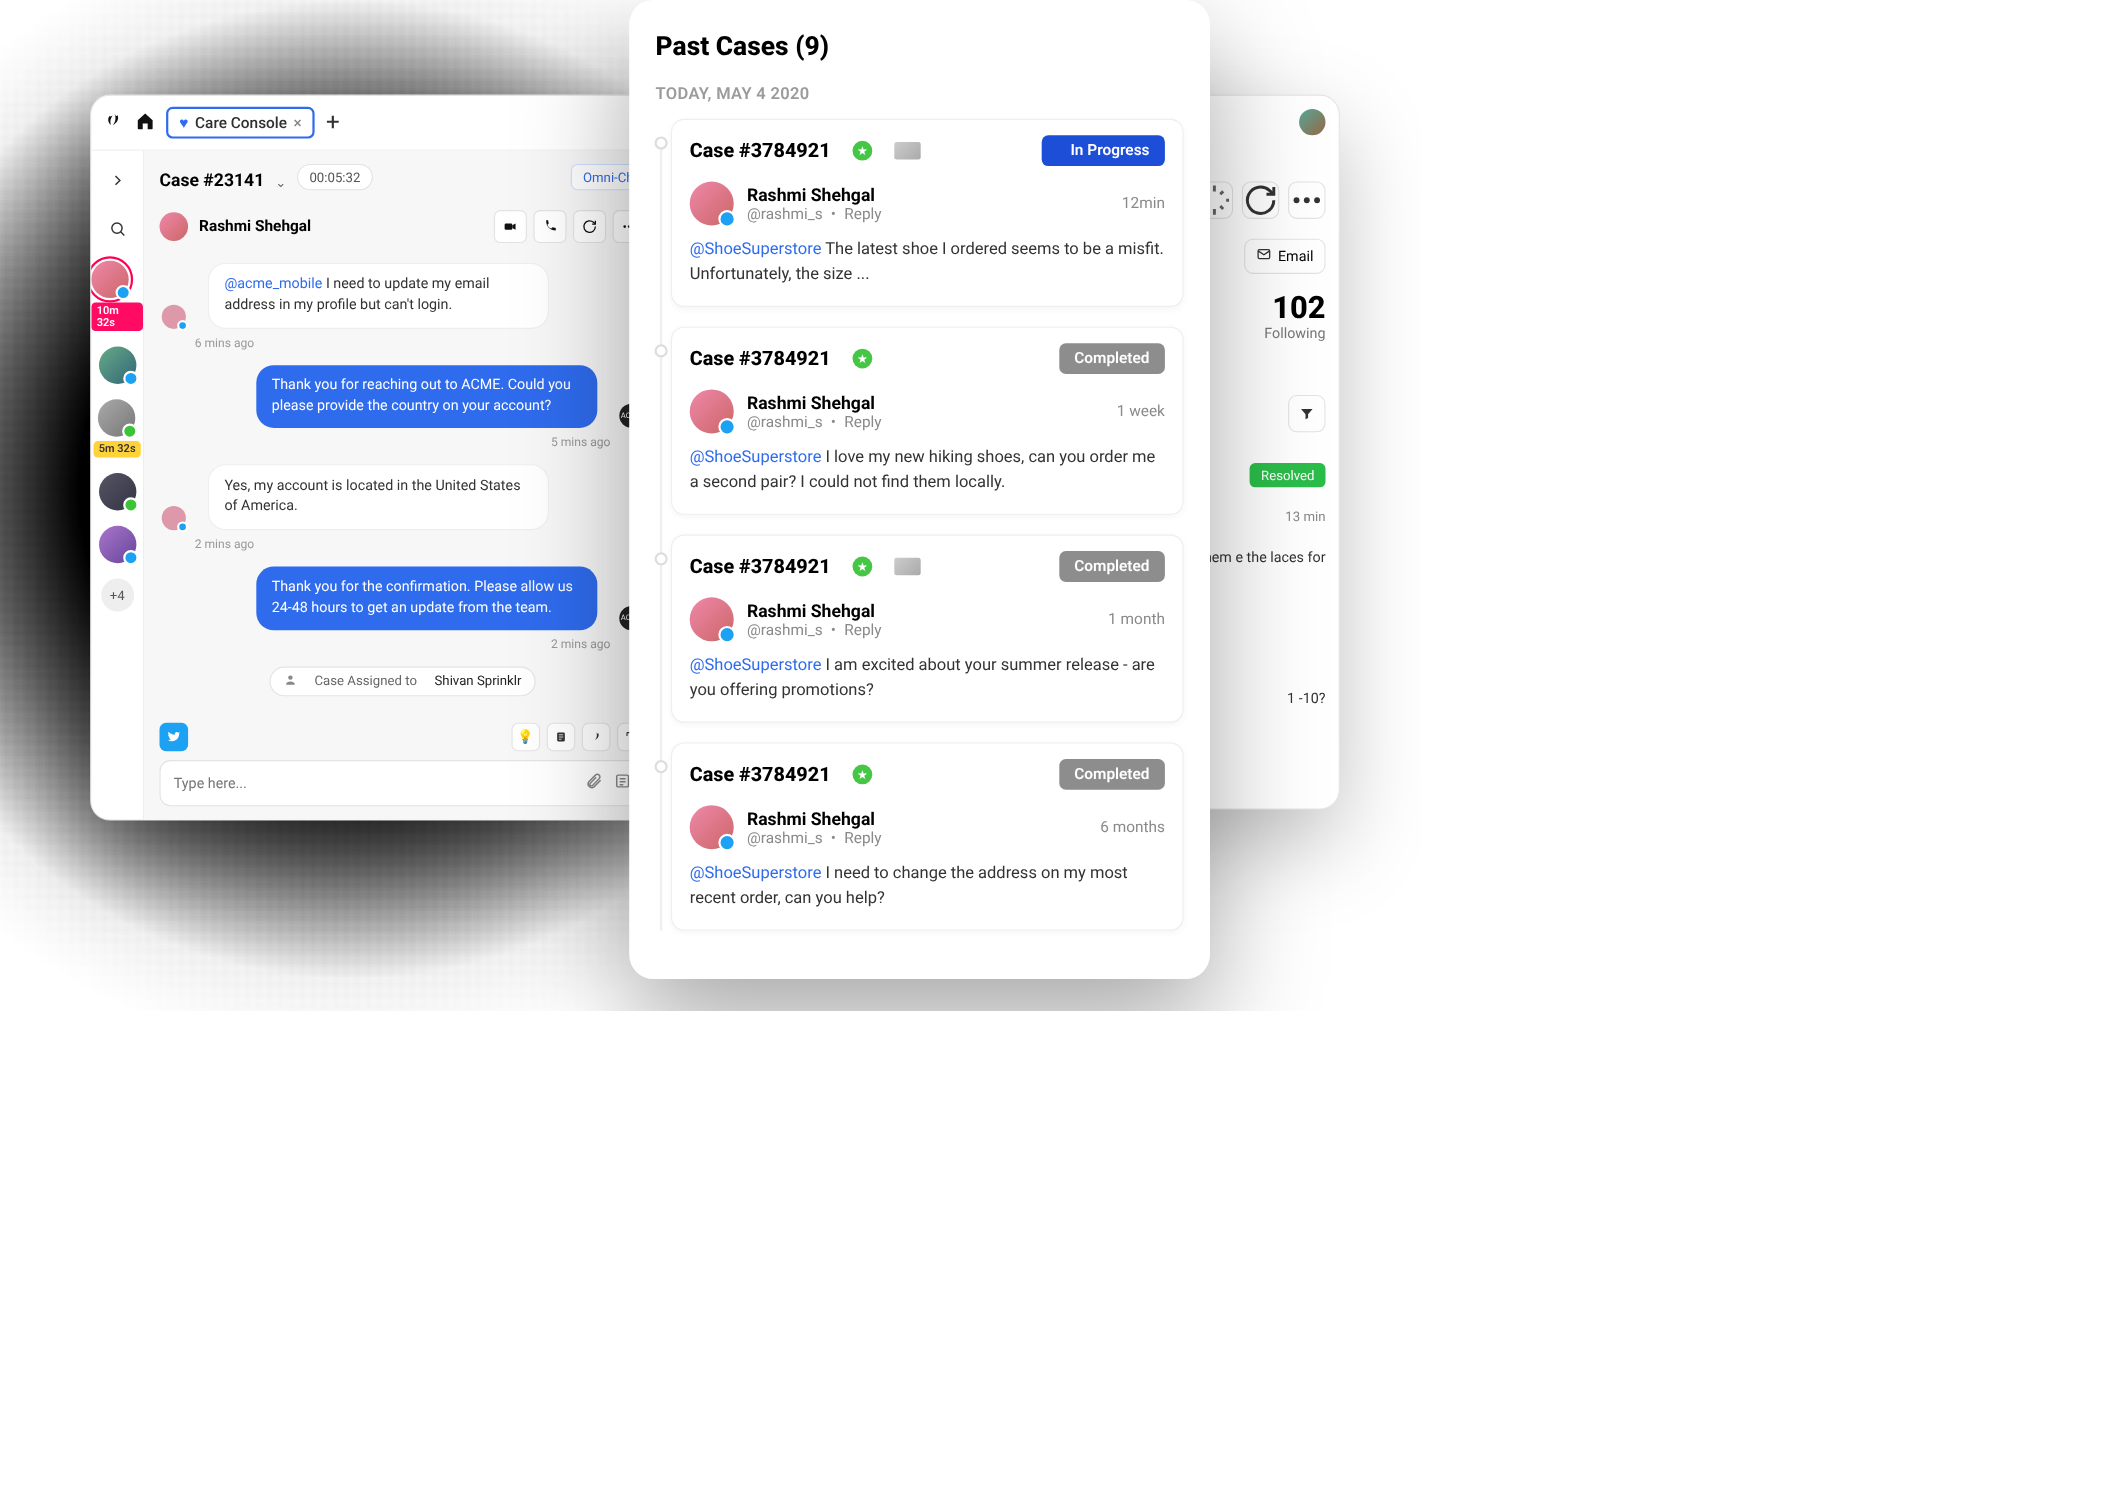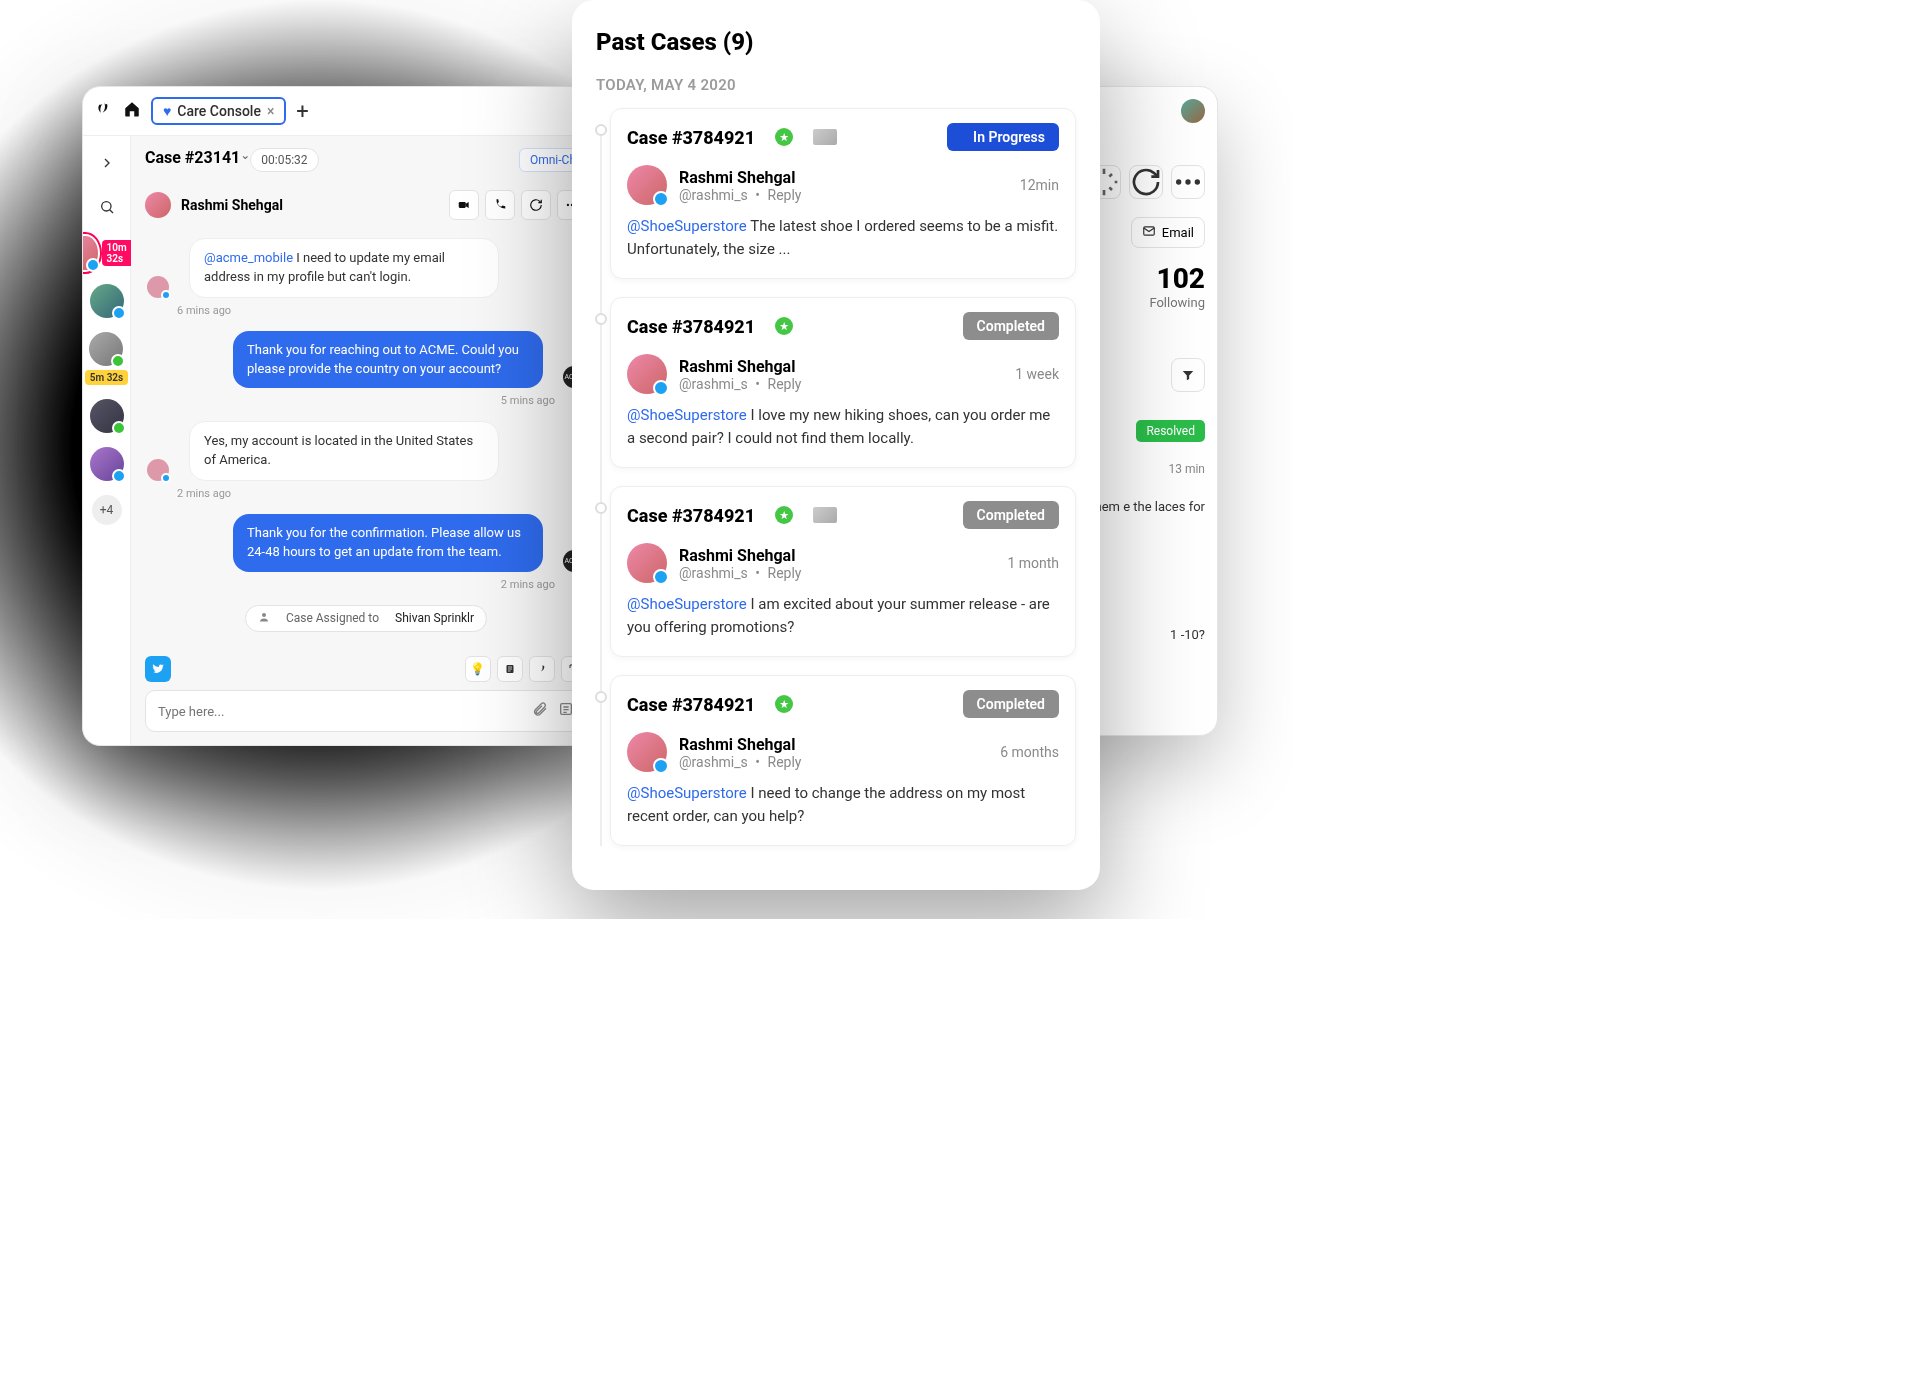--- a/index.html
+++ b/index.html
@@ -45,21 +45,21 @@
 .badge-dot { position:absolute; right:-2px; bottom:-2px; width:14px; height:14px; border-radius:50%; border:2px solid #fff; }
 .dot-tw { background:#1da1f2; }
 .dot-green { background:#3cc439; }
 .dot-phone { background:#3cc439; }
 .time-pill { font-size:10px; padding:2px 5px; border-radius:4px; font-weight:600; }
 .time-pink { background:#ff0b63; color:#fff; }
 .time-yellow { background:#ffd23a; color:#333; }
 .more-count { width:30px; height:30px; border-radius:50%; background:#eee; display:flex; align-items:center; justify-content:center; font-size:12px; color:#555; }
 
 .chat-pane { flex:1; display:flex; flex-direction:column; background:#f7f7f8; }
-.chat-head { display:flex; align-items:flex-start; padding:12px 14px; }
+.chat-head { display:flex; align-items:flex-end; gap:10px; padding:12px 14px; }
 .case-title { font-weight:700; font-size:16px; }
 .chev { font-size:12px; color:#666; }
 .timer-pill { font-size:12px; background:#fff; border:1px solid #e3e3e3; border-radius:14px; padding:4px 10px; color:#555; }
 .omni-pill { margin-left:auto; font-size:12px; color:#2f6bed; background:#fff; border:1px solid #cfe0ff; border-radius:6px; padding:4px 10px; }
 
 .chat-sub { display:flex; align-items:center; gap:10px; padding:6px 14px 12px; }
 .sub-av { width:26px; height:26px; border-radius:50%; background:linear-gradient(135deg,#e8a 0%,#c66 100%); }
 .sub-name { font-weight:700; font-size:14px; }
 .chat-tools { margin-left:auto; display:flex; gap:6px; }
 .tool-btn { width:30px; height:30px; background:#fff; border:1px solid #e3e3e3; border-radius:6px; display:flex; align-items:center; justify-content:center; }
@@ -226,21 +226,21 @@
             <path d="M9 6l6 6-6 6"></path>
           </svg>
         </div>
       <div class="rail-btn">
           <svg viewBox="0 0 24 24" fill="none" stroke-width="2">
             <circle cx="11" cy="11" r="7"></circle>
             <path d="M21 21l-5-5"></path>
           </svg>
         </div>
 
-      <div style="display:flex;flex-direction:row;align-items:center;gap:4px">
+      <div style="display:flex;flex-direction:column;align-items:flex-start;gap:4px">
         <div class="avatar ring" style="background:linear-gradient(135deg,#e8a,#c66)">
             <span class="badge-dot dot-tw"></span>
           </div>
         <span class="time-pill time-pink">10m 32s</span>
       </div>
 
       <div class="avatar" style="background:linear-gradient(135deg,#6a8,#367)">
           <span class="badge-dot dot-tw"></span>
         </div>
 

